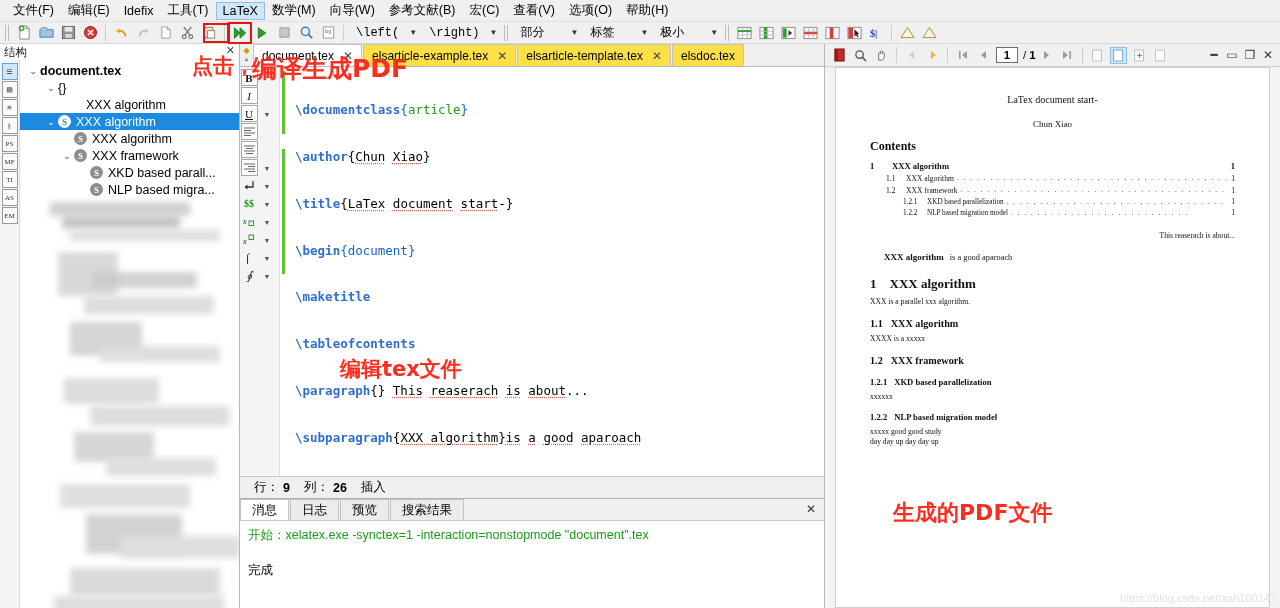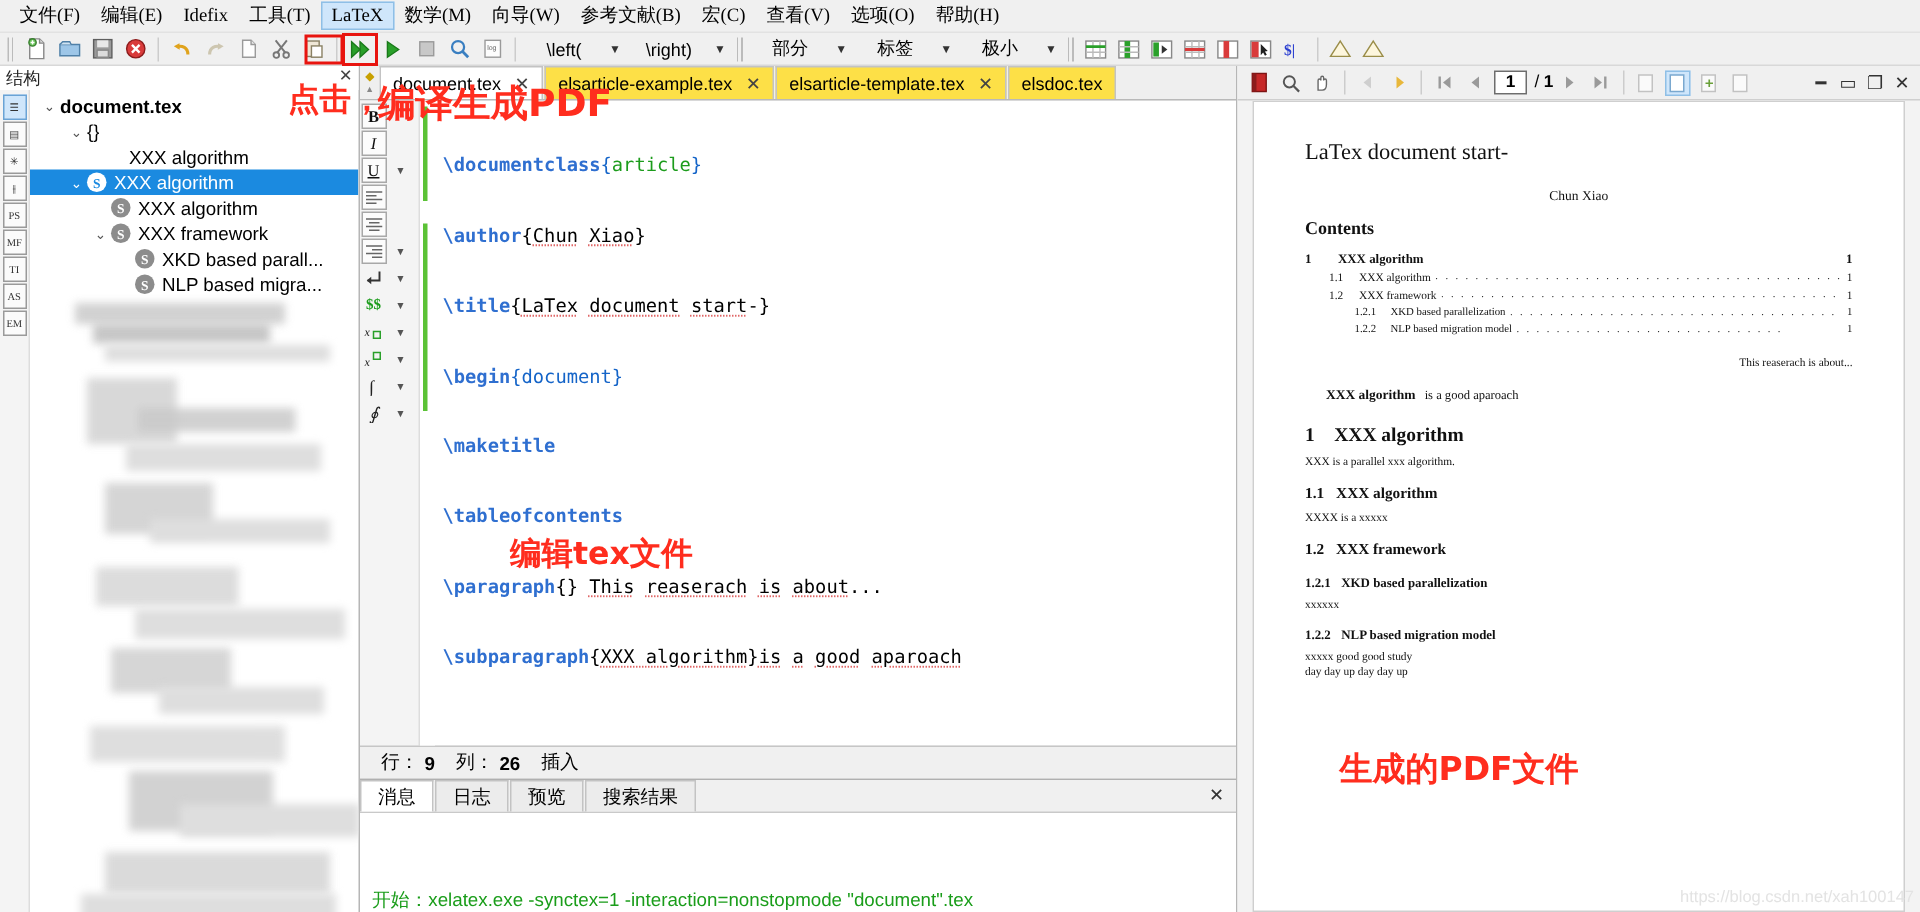--- a/index.html
+++ b/index.html
@@ -10,36 +10,36 @@
     font-size:12px; color:#000; background:#fff;
     position:relative;
   }
 
   
   #menubar {
     height:22px; background:#f0f0f0;
     display:flex; align-items:center; padding-left:6px;
     border-bottom:1px solid #e2e2e2;
   }
-  .menu-item { padding:2px 7px; font-size:12.5px; white-space:nowrap; cursor:default;font-family:Liberation Serif, serif; }
+  .menu-item { padding:2px 7px; font-size:12.5px; white-space:nowrap; cursor:default; }
   .menu-item.hl { background:#cfe6fb; border:1px solid #8fbfe6; padding:1px 6px; }
 
   
   #toolbar {
     height:22px; background:#f0f0f0; display:flex; align-items:center;
     border-bottom:1px solid #d8d8d8; padding-left:2px;
   }
   .tgrip { width:5px; height:16px; margin:0 3px;
     background:repeating-linear-gradient(to right,#bbb 0 1px,transparent 1px 3px); }
   .tb-btn { width:20px; height:18px; margin:0 1px; position:relative;
             display:flex; align-items:center; justify-content:center; }
   .tb-sep { width:1px; height:16px; background:#ccc; margin:0 4px; }
   .tb-combo { display:flex; align-items:center; height:18px; font-size:12px;
      padding:0 2px 0 6px; margin:0 2px; }
-  .tb-combo .lbl { min-width:40px; text-align:center; }
+  .tb-combo .lbl { min-width:40px; text-align:left;font-family:Liberation Mono, monospace; }
   .tb-combo .arw { margin-left:10px; font-size:8px; color:#333; }
   .compile-hl { outline:2px solid #e8140f; outline-offset:0px; }
 
   
   .ico { display:block; }
 
   
   #main { position:absolute; top:44px; left:0; right:0; bottom:0; display:flex; }
 
   
@@ -95,21 +95,21 @@
   .cl { height:15.6px; padding-left:3px; }
   .kw  { color:#2f6fd0; font-weight:bold; }
   .br  { color:#1464c8; }
   .grn { color:#1c9c1c; }
   .blk { color:#000; }
   .sp  { text-decoration: underline; text-decoration-style: dotted;
          text-decoration-color:#e06666; text-underline-offset:2px; }
   #statusbar { height:22px; border-top:1px solid #c6c6c6; background:#f0f0f0;
                display:flex; align-items:center; font-size:12.5px; padding-left:14px; }
   #statusbar b { margin:0 14px 0 4px; }
-  #msgpanel { height:89px; border-top:1px solid #b0b0b0; background:#fff; display:flex; flex-direction:column;gap:44px; }
+  #msgpanel { height:110px; border-top:1px solid #b0b0b0; background:#fff; display:flex; flex-direction:column; }
   #msgtabs { height:22px; display:flex; align-items:flex-end; background:#f0f0f0; position:relative;
              border-bottom:1px solid #c9c9c9; }
   .mtab { height:21px; display:flex; align-items:center; padding:0 11px; font-size:12.5px;
           border:1px solid #c3c3c3; border-bottom:none; background:#ececec; margin-right:1px; }
   .mtab.active { background:#fff; font-weight:normal; }
   #msgclose { position:absolute; right:8px; top:3px; font-size:12px; color:#333; }
   #msgbody { flex:1; padding:6px 8px; font-size:12.5px; }
   .msg-start { color:#1a9d1a; }
   .msg-done { margin-top:18px; }
 
@@ -122,21 +122,21 @@
              font-size:11.5px; line-height:14px; font-weight:bold; margin:0 2px; }
   .pageof { font-size:11.5px; margin:0 3px; }
   .pagetot { font-size:11.5px; font-weight:bold; }
   #pdfwinbtns { margin-left:auto; display:flex; align-items:center; padding-right:4px; }
   .wbtn { width:16px; height:14px; display:flex; align-items:center; justify-content:center;
           font-size:12px; color:#333; margin-left:2px;}
   #pdfscroll { flex:1; position:relative; overflow:hidden; display:flex; }
   #pdfpage { width:435px; background:#fff; border:1px solid #cfcfcf; margin:0 auto;
              font-family:"Liberation Serif", serif; color:#111; padding:18px 34px;
              position:relative; }
-  .pdf-title { font-size:15px; margin-top:8px; }
+  .pdf-title { text-align:center; font-size:10px; margin-top:8px; }
   .pdf-author { text-align:center; font-size:9px; margin-top:14px; }
   .pdf-date { text-align:center; font-size:9px; margin-top:12px; }
   .pdf-contents { font-weight:bold; font-size:12px; margin-top:10px; }
   .toc-l1 { display:flex; font-weight:bold; font-size:8.6px; margin-top:7px; }
   .toc-l2 { display:flex; font-size:7.6px; margin-top:3px; padding-left:16px; }
   .toc-l3 { display:flex; font-size:7.2px; margin-top:3px; padding-left:33px; }
   .toc-num { width:22px; flex:none; }
   .toc-l2 .toc-num { width:20px; }
   .toc-l3 .toc-num { width:24px; }
   .toc-txt { white-space:nowrap; }

